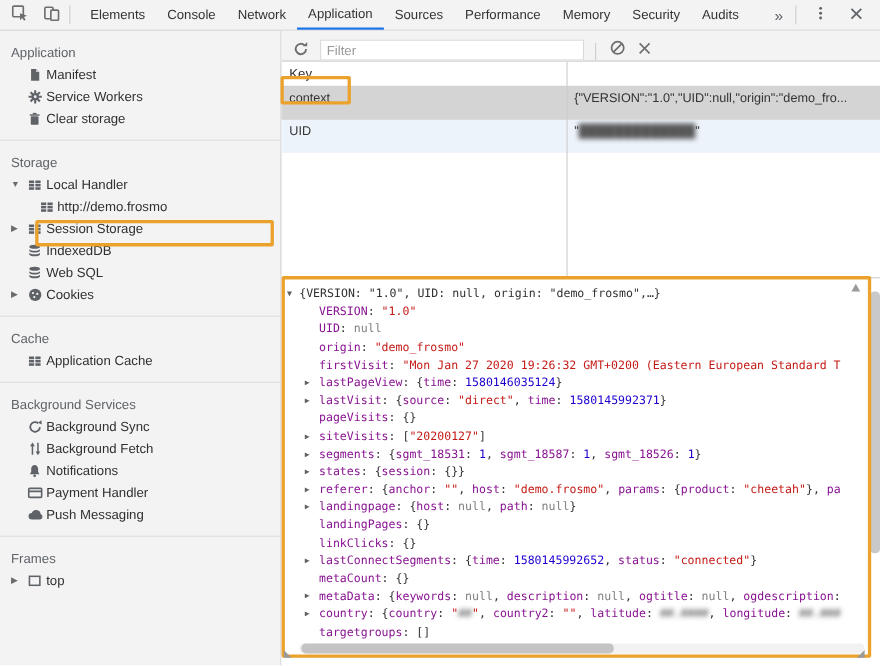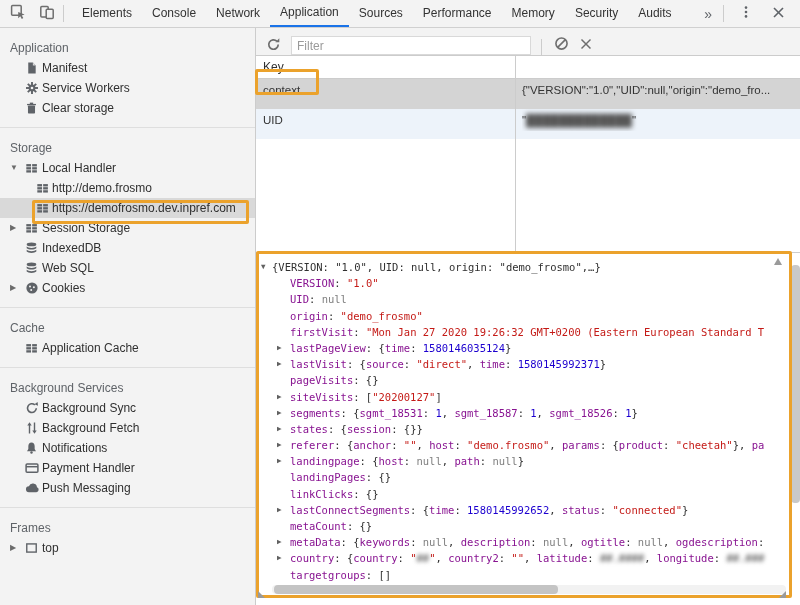--- a/index.html
+++ b/index.html
@@ -196,30 +196,20 @@
         <div class="it nested"><span class="ic"><svg width="13" height="14" viewBox="0 0 14 14">
               <g fill="#5f6368">
                 <rect x="1.4" y="2.8" width="5.1" height="2.5"></rect>
                 <rect x="7.7" y="2.8" width="5.1" height="2.5"></rect>
                 <rect x="1.4" y="6.1" width="5.1" height="2.5"></rect>
                 <rect x="7.7" y="6.1" width="5.1" height="2.5"></rect>
                 <rect x="1.4" y="9.4" width="5.1" height="2.5"></rect>
                 <rect x="7.7" y="9.4" width="5.1" height="2.5"></rect>
               </g>
             </svg></span><span>http://demo.frosmo</span></div>
-        <div class="it nested selected"><span class="ic"><svg width="13" height="14" viewBox="0 0 14 14">
-              <g fill="#5f6368">
-                <rect x="1.4" y="2.8" width="5.1" height="2.5"></rect>
-                <rect x="7.7" y="2.8" width="5.1" height="2.5"></rect>
-                <rect x="1.4" y="6.1" width="5.1" height="2.5"></rect>
-                <rect x="7.7" y="6.1" width="5.1" height="2.5"></rect>
-                <rect x="1.4" y="9.4" width="5.1" height="2.5"></rect>
-                <rect x="7.7" y="9.4" width="5.1" height="2.5"></rect>
-              </g>
-            </svg></span><span>https://demofrosmo.dev.inpref.com</span></div>
         <div class="it"><span class="exp">▶</span><span class="ic"><svg width="13" height="14" viewBox="0 0 14 14">
               <g fill="#5f6368">
                 <rect x="1.4" y="2.8" width="5.1" height="2.5"></rect>
                 <rect x="7.7" y="2.8" width="5.1" height="2.5"></rect>
                 <rect x="1.4" y="6.1" width="5.1" height="2.5"></rect>
                 <rect x="7.7" y="6.1" width="5.1" height="2.5"></rect>
                 <rect x="1.4" y="9.4" width="5.1" height="2.5"></rect>
                 <rect x="7.7" y="9.4" width="5.1" height="2.5"></rect>
               </g>
             </svg></span><span>Session Storage</span></div>

